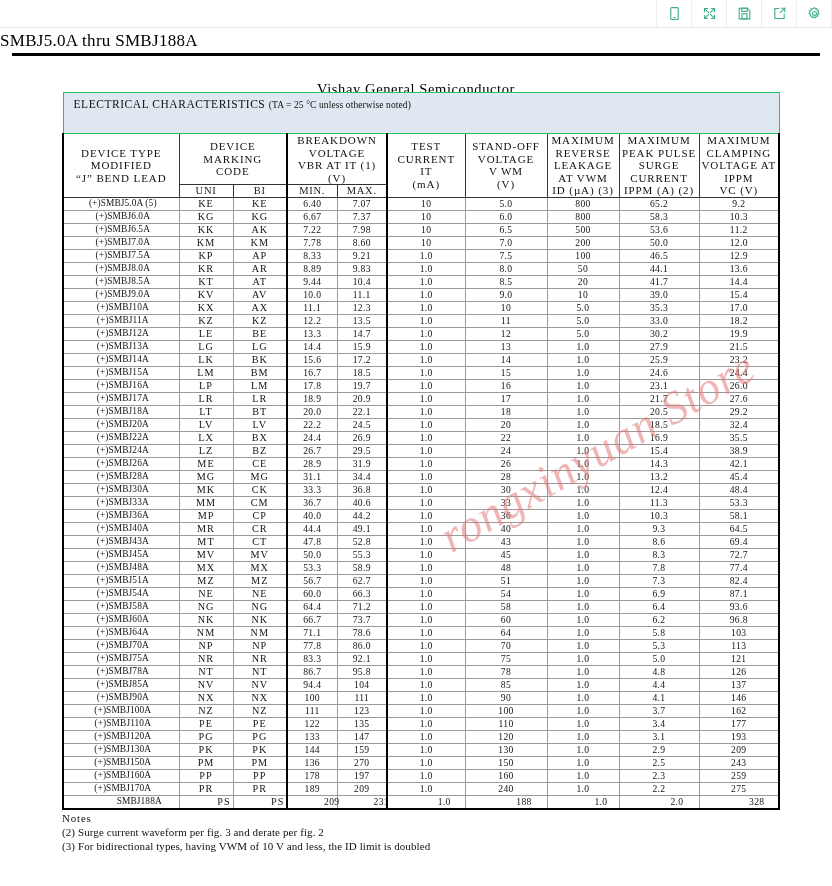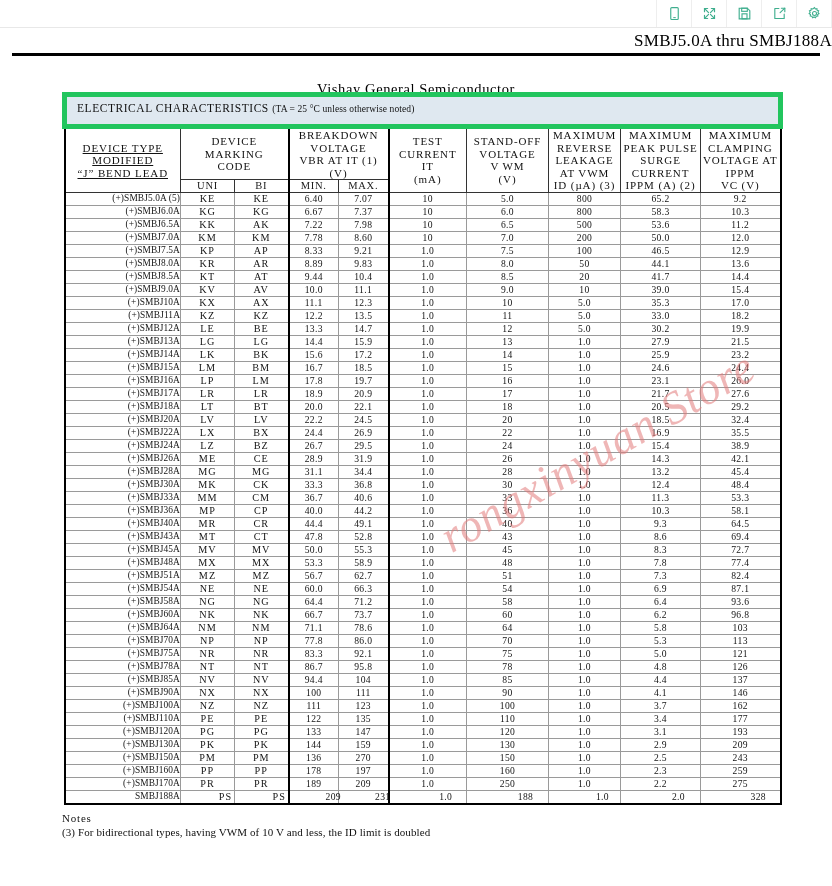--- a/index.html
+++ b/index.html
@@ -46,21 +46,21 @@
   .tb-btn:last-child { border-right: 1px solid #eeeeee; }
   .tb-btn svg { display: block; }
 
   
   #doc-head {
     position: absolute;
     top: 28px; left: 0;
     width: 832px;
   }
   #title-line {
-    text-align: right;
+    text-align: left;
     font-size: 17px;
     letter-spacing: .3px;
     padding-top: 3px;
     color: #000;
     font-family: "Liberation Serif", serif;
   }
   #title-rule {
     margin: 2px 12px 0 12px;
     border-bottom: 3px solid #000;
   }
@@ -91,38 +91,38 @@
     padding: 0;
     text-align: center;
     vertical-align: middle;
     font-weight: normal;
   }
   #banner-cell {
     background: #dfe8f0;
     text-align: left;
     font-size: 11.5px;
     letter-spacing: .55px;
-    padding: 3px 0 8px 10px;
-    border: 5px solid #22c55e;
+    padding: 3px 0 21px 10px;
+    border: 1px solid #22c55e;
     color: #111;
     height: 16px;
   }
   #banner-cell .small {
     font-size: 9.5px;
     letter-spacing: .1px;
   }
   .hdr {
     font-size: 11px;
     letter-spacing: .9px;
     line-height: 12.5px;
     color: #111;
     padding: 2px 1px;
     border: 1px solid #333 !important;
   }
-  .hdr-l { text-align: left; padding-left: 4px; text-decoration: underline; }
+  .hdr-l { text-align: left; padding-left: 4px; }
   .sub {
     font-size: 10.5px;
     letter-spacing: .7px;
     border: 1px solid #333 !important;
     padding: 1px 0;
   }
   .thickL { border-left: 2px solid #000 !important; }
   .thickR { border-right: 2px solid #000 !important; }
 
   tbody td {
@@ -130,21 +130,21 @@
     line-height: 11px;
     height: 12px;
     letter-spacing: .35px;
     color: #141414;
     border-top: 1px solid #b8b8b8;
     border-bottom: 1px solid #b8b8b8;
     border-left: 1px solid #8d8d8d;
     border-right: 1px solid #8d8d8d;
   }
   tbody td.c-dev {
-    text-align: right;
+    text-align: center;
     padding-left: 3px;
     font-size: 9.4px;
     letter-spacing: .1px;
   }
   tbody td.c-mark {
     font-size: 10.2px;
     letter-spacing: 1px;
   }
   tbody tr:last-child td { border-bottom: 2px solid #000; padding-left: 36px; }
 
@@ -874,21 +874,21 @@
             <td>2.3</td>
             <td class="thickR">259</td>
           </tr>
           <tr>
             <td class="c-dev thickL">(+)SMBJ170A</td>
             <td class="c-mark">PR</td>
             <td class="c-mark">PR</td>
             <td class="thickL">189</td>
             <td>209</td>
             <td class="thickL">1.0</td>
-            <td>250</td>
+            <td>240</td>
             <td>1.0</td>
             <td>2.2</td>
             <td class="thickR">275</td>
           </tr>
           <tr>
             <td class="c-dev thickL">SMBJ188A</td>
             <td class="c-mark">PS</td>
             <td class="c-mark">PS</td>
             <td class="thickL">209</td>
             <td>231</td>
@@ -897,20 +897,21 @@
             <td>1.0</td>
             <td>2.0</td>
             <td class="thickR">328</td>
           </tr>
         </tbody>
     </table>
   </div>
 
   <div id="notes">
     <div class="n-title">Notes</div>
+    <div class="n-item">(2) Surge current waveform per fig. 3 and derate per fig. 2</div>
     <div class="n-item">(3) For bidirectional types, having VWM of 10 V and less, the ID limit is doubled</div>
   </div>
 
   <div id="watermark">
     <span>rongxinyuan Store</span>
   </div>
 
 </div>
 
 </body></html>

